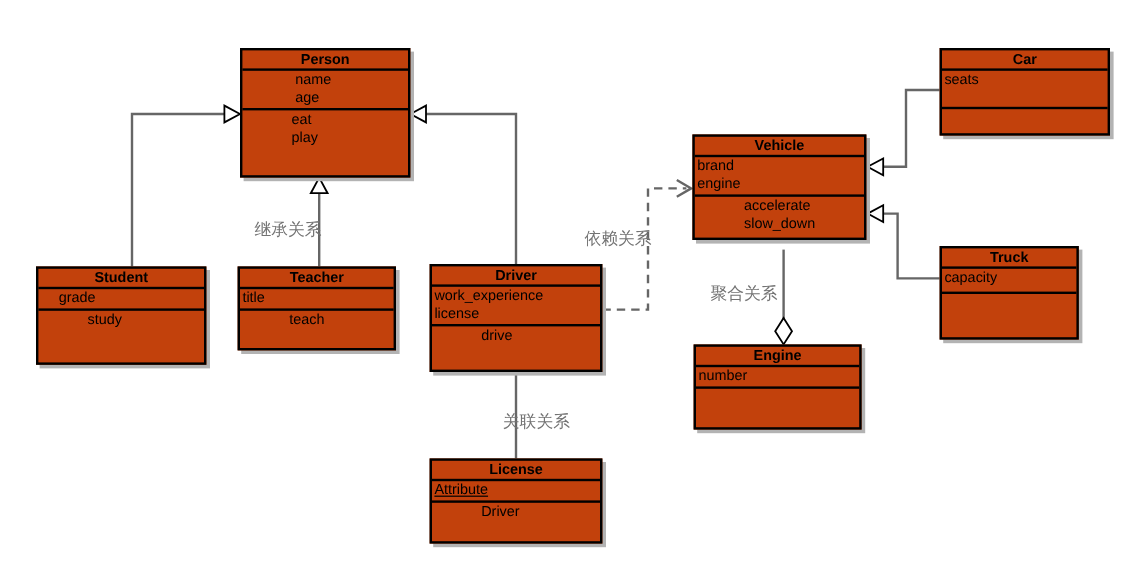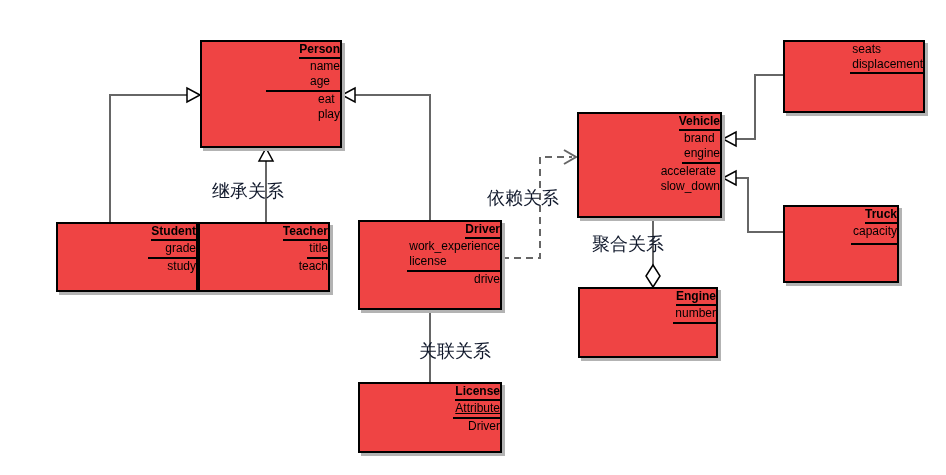--- a/index.html
+++ b/index.html
@@ -2,36 +2,36 @@
 <html><head>
 <meta charset="utf-8">
 <style>
   html,body{margin:0;padding:0;background:#ffffff;}
   .canvas{
     position:relative;width:946px;height:475px;background:#ffffff;overflow:hidden;
     font-family:"Liberation Sans","DejaVu Sans",sans-serif;
   }
   svg.wires{position:absolute;left:0;top:0;width:946px;height:475px;}
   .uml-class{
-    position:absolute;background:#ef4444;border:2px solid #000000;
+    position:absolute;background:#c2410c;border:2px solid #000000;
     box-shadow:3px 3px 0 #b3b3b3;display:flex;flex-direction:column;
-    font-size:12px;color:#000000;box-sizing:border-box;align-items:flex-end;
+    font-size:12px;color:#000000;box-sizing:border-box;
   }
   .uml-title{
     font-weight:bold;text-align:center;border-bottom:2px solid #000000;
     line-height:15px;flex:0 0 auto;overflow:hidden;
   }
   .uml-attrs{
     border-bottom:2px solid #000000;flex:0 0 auto;overflow:hidden;
     padding:0 0 0 2px;
   }
-  .uml-methods{flex:1 1 auto;overflow:hidden;padding:0 0 0 2px;}
+  .uml-methods{flex:1 1 auto;overflow:hidden;padding:0 0 0 2px;margin-left:39px;}
   .uml-row{line-height:15px;white-space:nowrap;}
   .rel-label{
-    position:absolute;font-size:18px;color:#0f172a;line-height:14px;white-space:nowrap;
+    position:absolute;font-size:14px;color:#737373;line-height:14px;white-space:nowrap;
   }
 </style>
 </head>
 <body>
 
 <div class="canvas">
 
   <svg class="wires">
 
     <g>
@@ -79,21 +79,21 @@
     <div class="uml-attrs" style="height:31px;padding-left:44px;">
       <div class="uml-row">name</div>
       <div class="uml-row">age</div>
     </div>
     <div class="uml-methods">
       <div class="uml-row">eat</div>
       <div class="uml-row">play</div>
     </div>
   </div>
 
-  <div class="uml-class" style="left:56px;top:222px;width:142px;height:70px;">
+  <div class="uml-class" style="left:30px;top:222px;width:142px;height:82px;">
     <div class="uml-title">Student</div>
     <div class="uml-attrs" style="height:16px;padding-left:17px;">
       <div class="uml-row">grade</div>
     </div>
     <div class="uml-methods">
       <div class="uml-row">study</div>
     </div>
   </div>
 
   <div class="uml-class" style="left:198px;top:222px;width:132px;height:70px;">
@@ -120,44 +120,44 @@
   <div class="uml-class" style="left:358px;top:382px;width:144px;height:71px;">
     <div class="uml-title">License</div>
     <div class="uml-attrs" style="height:16px;text-decoration:underline;">
       <div class="uml-row">Attribute</div>
     </div>
     <div class="uml-methods">
       <div class="uml-row">Driver</div>
     </div>
   </div>
 
-  <div class="uml-class" style="left:577px;top:112px;width:145px;height:106px;">
+  <div class="uml-class" style="left:577px;top:112px;width:145px;height:88px;">
     <div class="uml-title">Vehicle</div>
     <div class="uml-attrs" style="height:31px;">
       <div class="uml-row">brand</div>
       <div class="uml-row">engine</div>
     </div>
     <div class="uml-methods">
       <div class="uml-row">accelerate</div>
       <div class="uml-row">slow_down</div>
     </div>
   </div>
 
   <div class="uml-class" style="left:578px;top:287px;width:140px;height:71px;">
     <div class="uml-title">Engine</div>
     <div class="uml-attrs" style="height:16px;">
       <div class="uml-row">number</div>
     </div>
     <div class="uml-methods"></div>
   </div>
 
   <div class="uml-class" style="left:783px;top:40px;width:142px;height:73px;">
+    <div class="uml-title">Car</div>
     <div class="uml-attrs" style="height:30px;">
       <div class="uml-row">seats</div>
-      <div class="uml-row">displacement</div>
     </div>
     <div class="uml-methods"></div>
   </div>
 
   <div class="uml-class" style="left:783px;top:205px;width:116px;height:78px;">
     <div class="uml-title">Truck</div>
     <div class="uml-attrs" style="height:19px;">
       <div class="uml-row">capacity</div>
     </div>
     <div class="uml-methods"></div>

